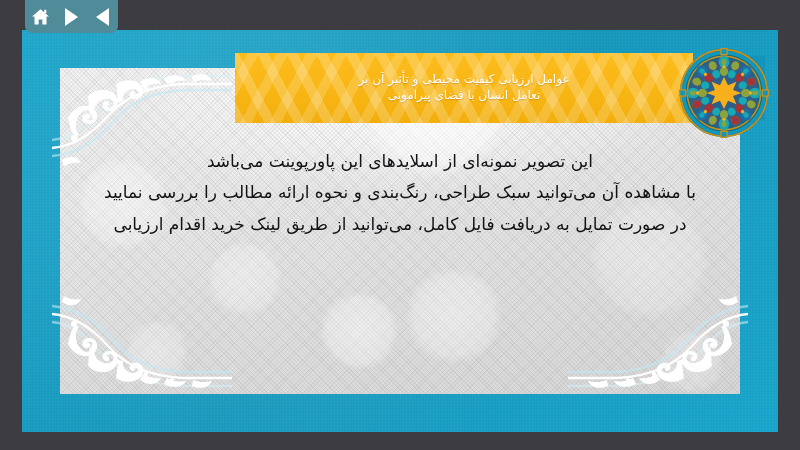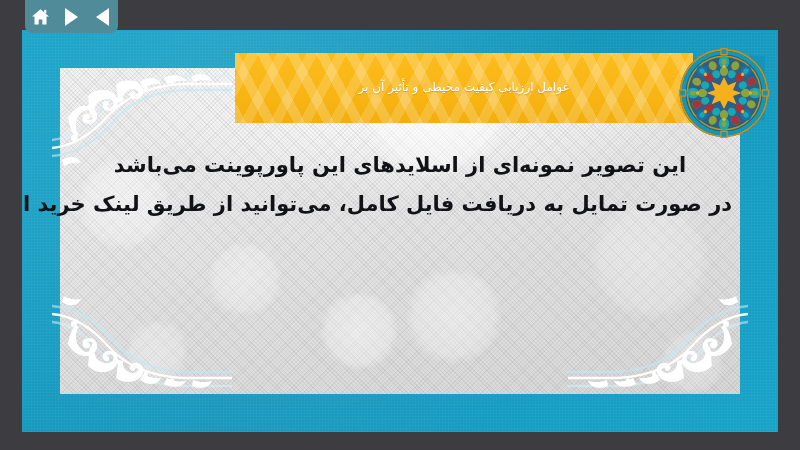--- a/index.html
+++ b/index.html
@@ -143,23 +143,23 @@
   
   #body-text{
     position:absolute;
     z-index:20;
     right:46px;left:46px;top:116px;
     text-align:center;
     direction:rtl;
   }
   .body-line{
     color:#111215;
-    font-size:21px;
+    font-size:17px;
     line-height:1.85;
-    font-weight:700;
+    font-weight:400;
     white-space:nowrap;
     letter-spacing:0;
   }
 </style>
 </head>
 <body>
 
 <div id="viewer">
 
   <div id="navbar">
@@ -254,20 +254,21 @@
         <path d="M112 18 c9-5 19-3 22 3 -7-1-14 0-19 3z"></path>
         <path d="M140 16 c9-4 18-1 20 5 -7-2-14-1-19 1z"></path>
         <path d="M10 100 c7-5 16-4 19 3 -6-1-13 0-17 3z"></path>
       </g>
     </svg>
 
     <div id="title-banner">
       <div id="banner-tail"></div>
       <div id="banner-body">
         <div class="title-line">عوامل ارزیابی کیفیت محیطی و تأثیر آن بر</div>
+        <div class="title-line">تعامل انسان با فضای پیرامونی</div>
       </div>
     </div>
 
     <svg id="medallion" viewBox="0 0 100 100">
       <defs>
         <clipPath id="mclip">
             <circle cx="50" cy="50" r="47"></circle>
           </clipPath>
       </defs>
       <circle cx="50" cy="50" r="47" fill="#16697f"></circle>
@@ -373,17 +374,18 @@
       <g fill="#1296b9">
         <rect x="47.4" y="3.4" width="5.2" height="5.2" rx="1"></rect>
         <rect x="47.4" y="91.4" width="5.2" height="5.2" rx="1"></rect>
         <rect x="3.4" y="47.4" width="5.2" height="5.2" rx="1"></rect>
         <rect x="91.4" y="47.4" width="5.2" height="5.2" rx="1"></rect>
       </g>
     </svg>
 
     <div id="body-text">
       <div class="body-line">این تصویر نمونه‌ای از اسلایدهای این پاورپوینت می‌باشد</div>
+      <div class="body-line">با مشاهده آن می‌توانید سبک طراحی، رنگ‌بندی و نحوه ارائه مطالب را بررسی نمایید</div>
       <div class="body-line">در صورت تمایل به دریافت فایل کامل، می‌توانید از طریق لینک خرید اقدام ارزیابی</div>
     </div>
 
   </div>
 </div>
 
 </body></html>

